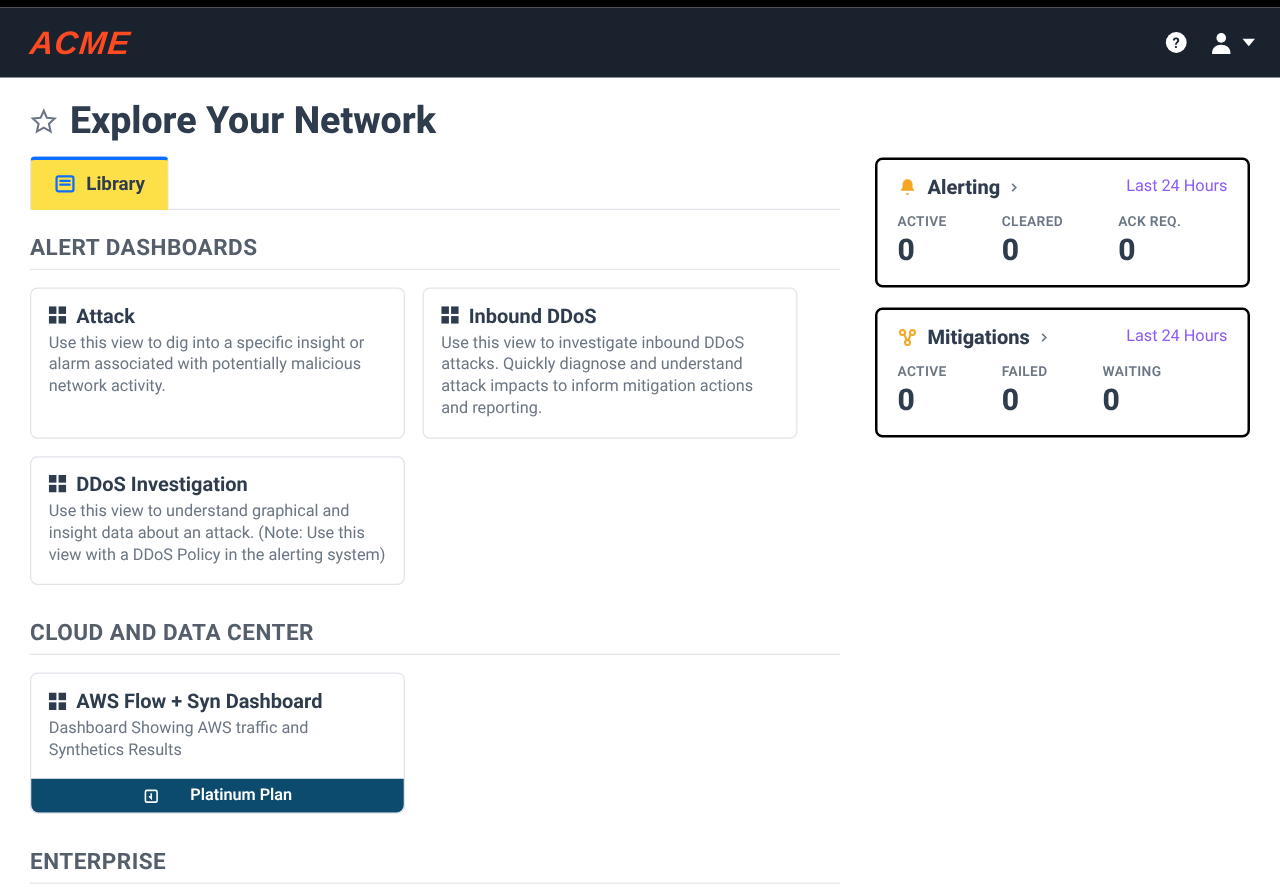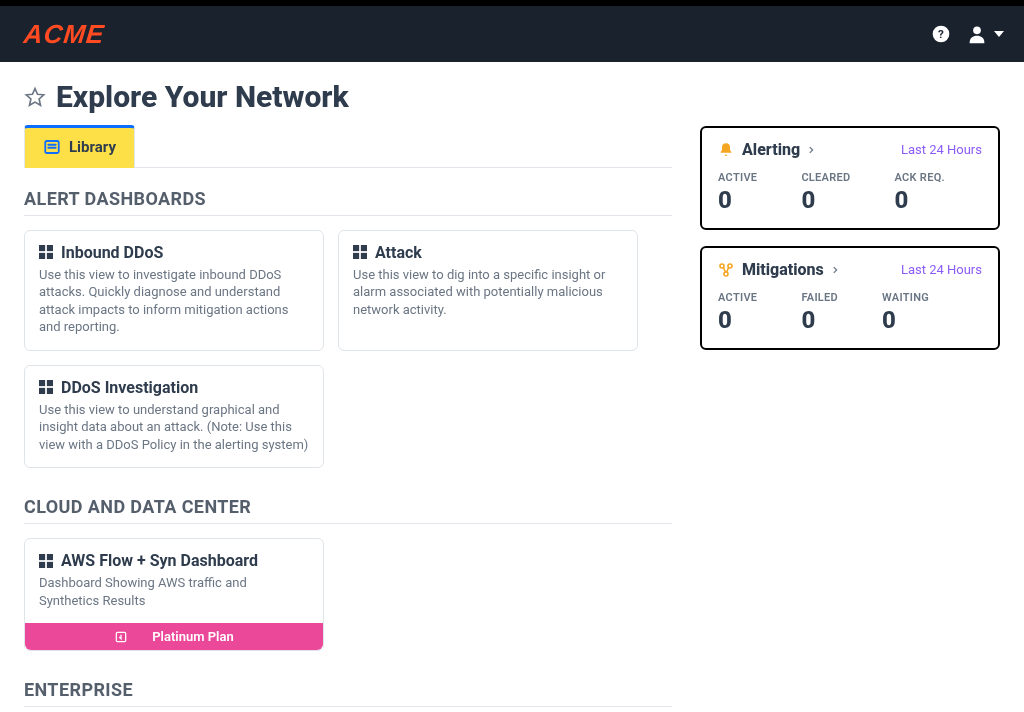--- a/index.html
+++ b/index.html
@@ -74,21 +74,21 @@
     width: 300px; border: 1px solid #dfe4e9; border-radius: 6px;
     padding: 12px 14px 14px; display: flex; flex-direction: column;
     cursor: pointer; position: relative;
   }
   .card-title-row { display: flex; align-items: center; gap: 8px; margin-bottom: 4px; }
   .grid-icon { color: #2e3c4d; flex: none; }
   .card-title { font-weight: 700; font-size: 16px; color: #2e3c4d; }
   .card-desc { font-size: 13px; color: #6b7684; line-height: 1.35; }
   .card-badge {
     margin: 14px -14px -14px -14px;
-    background: #ec4899;
+    background: #0c4a6e;
     color: #fff; font-size: 13px; font-weight: 600;
     display: flex; align-items: center; justify-content: center; gap: 24px;
     padding: 6px 0; border-radius: 0 0 6px 6px;
   }
 
   .side-panel {
     border: 2px solid #000000; border-radius: 6px; padding: 12px 16px 14px;
     margin-bottom: 16px;
   }
   .side-header { display: flex; align-items: center; margin-bottom: 12px; }
@@ -154,37 +154,37 @@
       <div class="card">
         <div class="card-title-row">
           <span class="grid-icon">
             <svg width="14" height="14" viewBox="0 0 16 16" fill="#2e3c4d">
                 <rect x="0" y="0" width="7" height="7"></rect>
                 <rect x="9" y="0" width="7" height="7"></rect>
                 <rect x="0" y="9" width="7" height="7"></rect>
                 <rect x="9" y="9" width="7" height="7"></rect>
               </svg>
           </span>
-          <span class="card-title">Inbound DDoS</span>
-        </div>
-        <div class="card-desc">Use this view to investigate inbound DDoS attacks. Quickly diagnose and understand attack impacts to inform mitigation actions and reporting.</div>
+          <span class="card-title">Attack</span>
+        </div>
+        <div class="card-desc">Use this view to dig into a specific insight or alarm associated with potentially malicious network activity.</div>
       </div>
       <div class="card">
         <div class="card-title-row">
           <span class="grid-icon">
             <svg width="14" height="14" viewBox="0 0 16 16" fill="#2e3c4d">
                 <rect x="0" y="0" width="7" height="7"></rect>
                 <rect x="9" y="0" width="7" height="7"></rect>
                 <rect x="0" y="9" width="7" height="7"></rect>
                 <rect x="9" y="9" width="7" height="7"></rect>
               </svg>
           </span>
-          <span class="card-title">Attack</span>
-        </div>
-        <div class="card-desc">Use this view to dig into a specific insight or alarm associated with potentially malicious network activity.</div>
+          <span class="card-title">Inbound DDoS</span>
+        </div>
+        <div class="card-desc">Use this view to investigate inbound DDoS attacks. Quickly diagnose and understand attack impacts to inform mitigation actions and reporting.</div>
       </div>
       <div class="card">
         <div class="card-title-row">
           <span class="grid-icon">
             <svg width="14" height="14" viewBox="0 0 16 16" fill="#2e3c4d">
                 <rect x="0" y="0" width="7" height="7"></rect>
                 <rect x="9" y="0" width="7" height="7"></rect>
                 <rect x="0" y="9" width="7" height="7"></rect>
                 <rect x="9" y="9" width="7" height="7"></rect>
               </svg>

